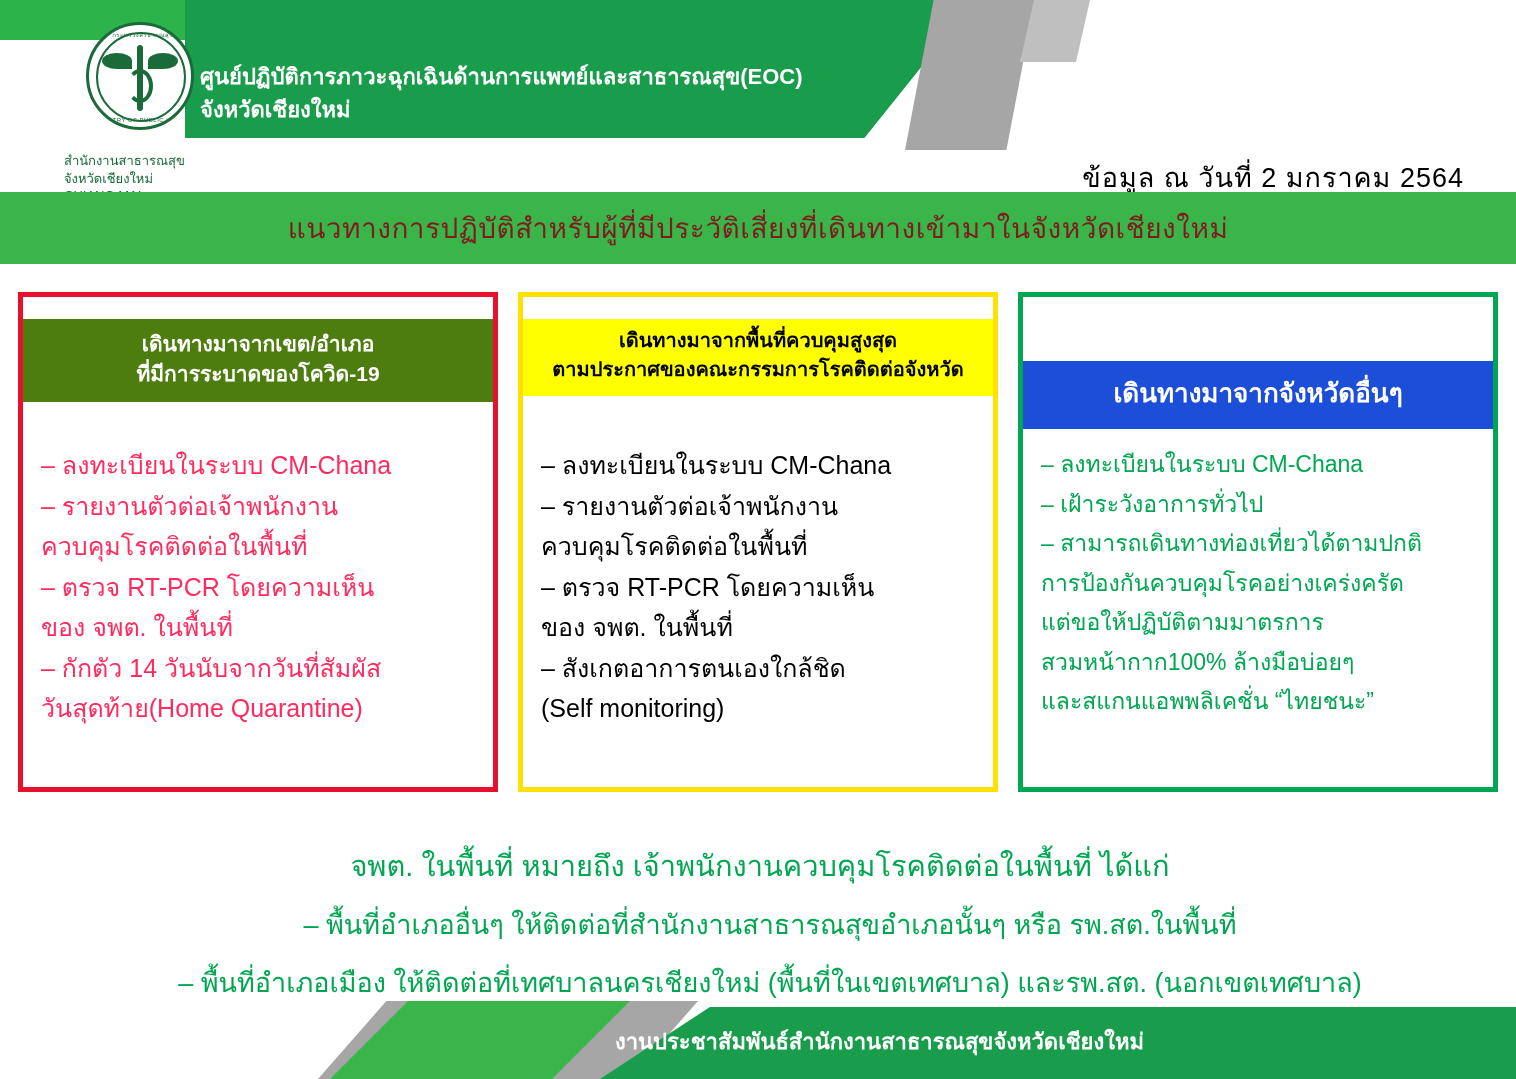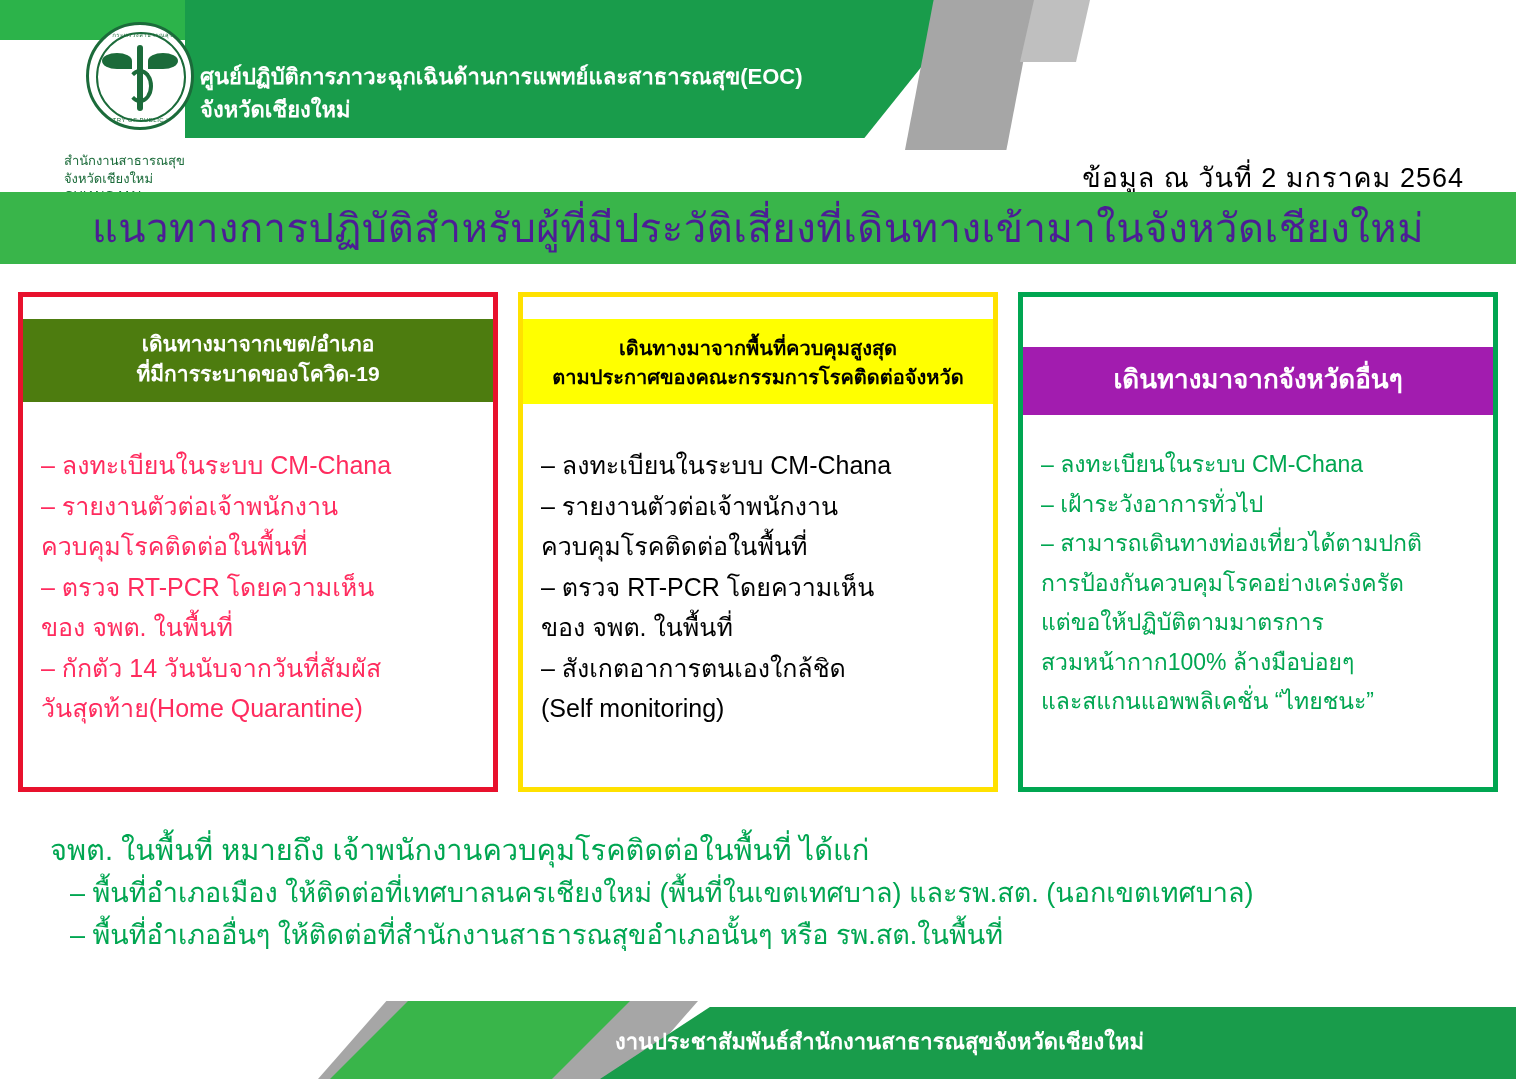--- a/index.html
+++ b/index.html
@@ -140,22 +140,22 @@
   .title-bar {
     position: absolute;
     top: 192px; left: 0;
     width: 1516px; height: 72px;
     background: #39b54a;
     display: flex;
     align-items: center;
     justify-content: center;
   }
   .title-bar .t {
-    color: #4c1d95;
-    font-size: 40px;
+    color: #7f1d1d;
+    font-size: 28px;
     letter-spacing: .5px;
     white-space: nowrap;
   }
 
   
   .cards {
     position: absolute;
     top: 292px; left: 18px;
     width: 1480px; height: 502px;
   }
@@ -182,25 +182,25 @@
     background: #4d7c0f;
     color: #ffffff;
     font-size: 21px;
     padding: 10px 7px 12px;
   }
   .card.yellow .card-head {
     top: 22px;
     background: #ffff00;
     color: #000000;
     font-size: 20px;
-    padding: 15px 6px 12px;
+    padding: 7px 6px 12px;
   }
   .card.green .card-head {
-    top: 50px;
-    background: #a21caf;
+    top: 64px;
+    background: #1d4ed8;
     color: #ffffff;
     font-size: 26px;
     padding: 14px 6px 16px;
     font-family: Liberation Serif, serif;
   }
 
   .card-body {
     position: absolute;
     left: 18px; right: 14px;
     font-size: 25px;
@@ -213,21 +213,21 @@
 
   
   .note {
     position: absolute;
     top: 828px; left: 50px;
     width: 1420px;
     color: #00a651;
     font-size: 29px;
     line-height: 1.55;
   }
-  .note p { margin: 0; }
+  .note p { margin: 16px; text-align: center; }
   .note p.indent { padding-left: 20px; font-size: 27px; }
 
   
   .footer {
     position: absolute;
     bottom: 0; left: 0;
     width: 1204px; height: 108px;
   }
   .f-grey {
     position: absolute;
@@ -343,22 +343,22 @@
         <p>แต่ขอให้ปฏิบัติตามมาตรการ</p>
         <p>สวมหน้ากาก100%   ล้างมือบ่อยๆ</p>
         <p>และสแกนแอพพลิเคชั่น “ไทยชนะ”</p>
       </div>
     </div>
 
   </div>
 
   <div class="note">
     <p>จพต. ในพื้นที่ หมายถึง เจ้าพนักงานควบคุมโรคติดต่อในพื้นที่ ได้แก่</p>
+    <p class="indent">– พื้นที่อำเภออื่นๆ ให้ติดต่อที่สำนักงานสาธารณสุขอำเภอนั้นๆ หรือ รพ.สต.ในพื้นที่</p>
     <p class="indent">– พื้นที่อำเภอเมือง ให้ติดต่อที่เทศบาลนครเชียงใหม่ (พื้นที่ในเขตเทศบาล) และรพ.สต. (นอกเขตเทศบาล)</p>
-    <p class="indent">– พื้นที่อำเภออื่นๆ ให้ติดต่อที่สำนักงานสาธารณสุขอำเภอนั้นๆ หรือ รพ.สต.ในพื้นที่</p>
   </div>
 
   <div class="footer">
     <div class="f-grey"></div>
     <div class="f-lgreen"></div>
     <div class="f-green"></div>
     <div class="f-text">งานประชาสัมพันธ์สำนักงานสาธารณสุขจังหวัดเชียงใหม่</div>
   </div>
 
 </div>

